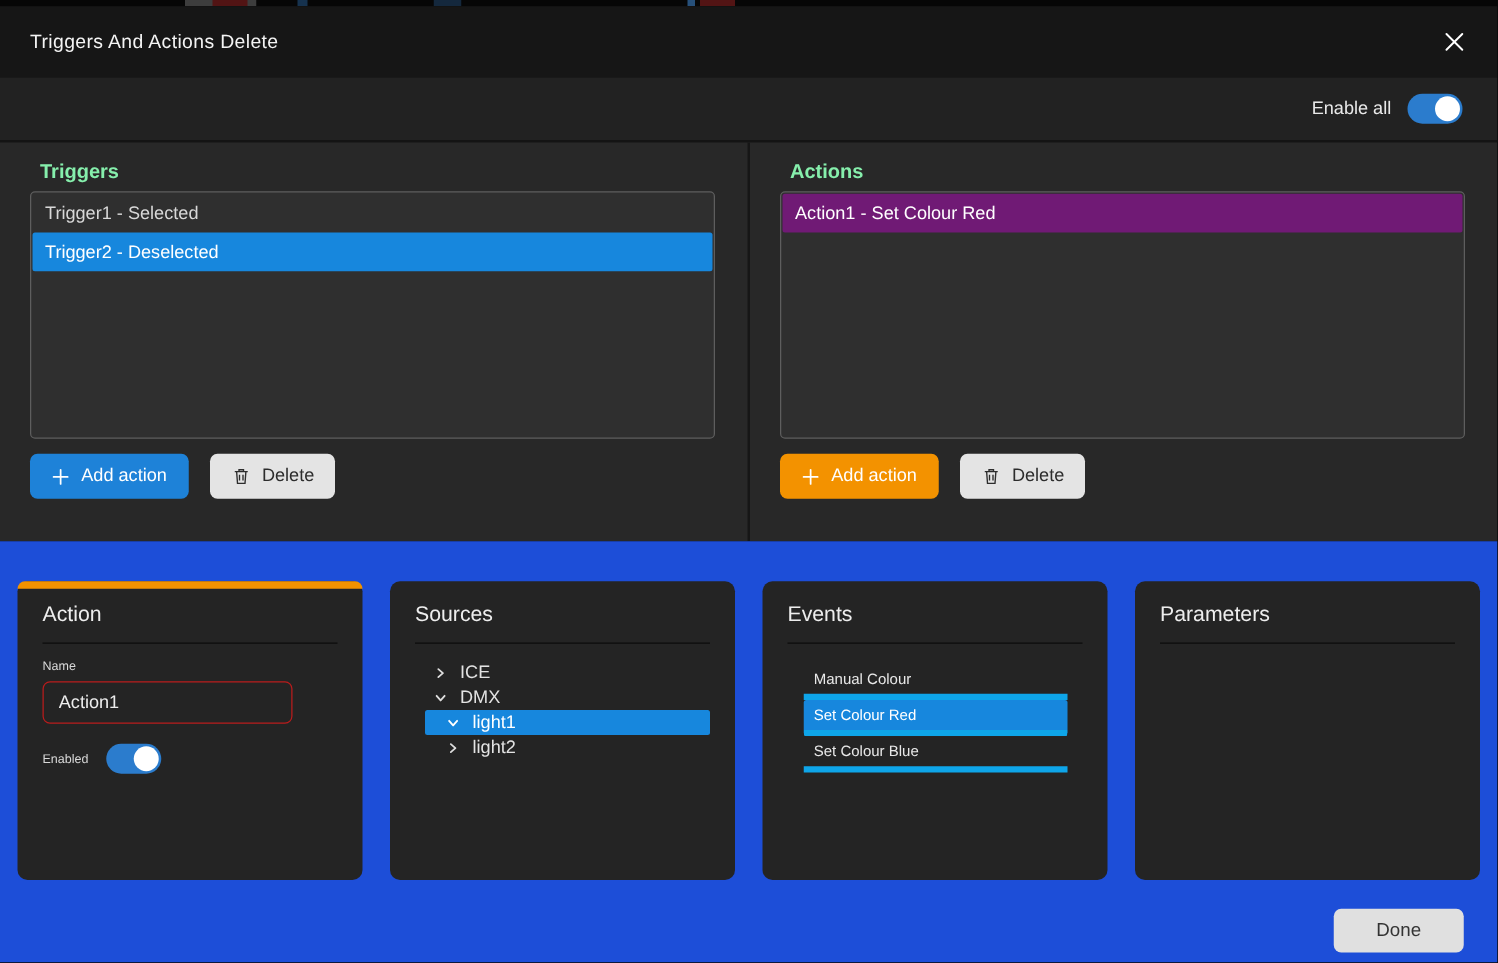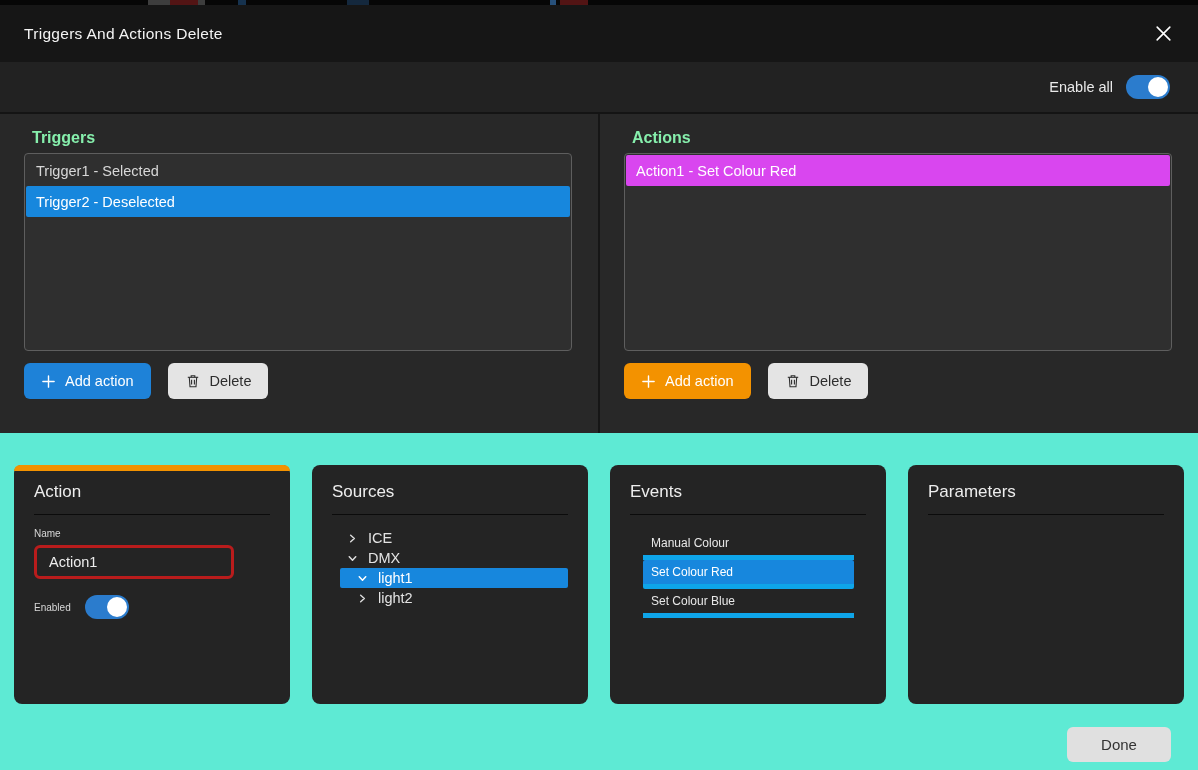--- a/index.html
+++ b/index.html
@@ -44,48 +44,48 @@
   .panel-heading { margin:15px 0 6px 8px; color:#86efac; font-size:16px; font-weight:bold; }
   .listbox {
     height:198px; background:#2f2f2f; border:1px solid #5e5e5e; border-radius:4px;
     overflow:hidden; padding:1px;
   }
   .list-row {
     height:31px; display:flex; align-items:center; padding-left:10px;
     color:#d8d8d8; font-size:14.5px; cursor:pointer; border-radius:2px;
   }
   .list-row.selected-blue { background:#1787dd; color:#ffffff; }
-  .list-row.selected-orange { background:#d946ef; color:#ffffff; }
+  .list-row.selected-orange { background:#701a75; color:#ffffff; }
 
   .panel-buttons { margin-top:12px; display:flex; gap:17px; }
   .btn {
     height:36px; border:none; border-radius:6px; padding:0 17px;
     display:inline-flex; align-items:center; gap:9px;
     font-size:14.5px; font-family:inherit; cursor:pointer;
   }
   .btn svg { display:block; }
   .btn-blue   { background:#1e82d8; color:#ffffff; }
   .btn-orange { background:#f39200; color:#ffffff; }
   .btn-light  { background:#e4e4e4; color:#2d2d2d; }
 
   
-  .cards-section { flex:1 1 auto; background:#5eead4; position:relative; }
+  .cards-section { flex:1 1 auto; background:#1d4ed8; position:relative; }
   .cards { position:absolute; top:32px; left:14px; right:14px; display:flex; gap:22px; }
   .card {
     flex:1 1 0; height:239px; background:#242424; border-radius:8px; padding:0 20px;
     position:relative; min-width:0;
   }
   .card-accent { position:absolute; top:0; left:0; right:0; height:6px; background:#f39200; border-radius:8px 8px 0 0; }
   .card-heading { padding-top:17px; color:#ededed; font-size:17px; font-weight:400; }
   .card-divider { margin-top:12px; border-bottom:1px solid #0b0b0b; }
 
   
   .field-label { margin-top:13px; color:#d8d8d8; font-size:10px; }
   .text-input {
-    margin-top:6px; width:200px; height:34px; background:#242424; border:3px solid #b91c1c;
+    margin-top:6px; width:200px; height:34px; background:#242424; border:1px solid #b91c1c;
     border-radius:6px; color:#ededed; font-size:14.5px; font-family:inherit; padding:0 12px; outline:none; display:block;
   }
   .enabled-row { margin-top:16px; display:flex; align-items:center; gap:14px; }
 
   
   .tree { margin-top:13px; margin-left:8px; }
   .tree-row { height:20px; display:flex; align-items:center; font-size:14.5px; color:#e3e3e3; cursor:pointer; border-radius:2px; }
   .tree-row.lv0 { padding-left:6px; }
   .tree-row.lv1 { padding-left:16px; }
   .tree-row.selected { background:#1787dd; color:#ffffff; }

